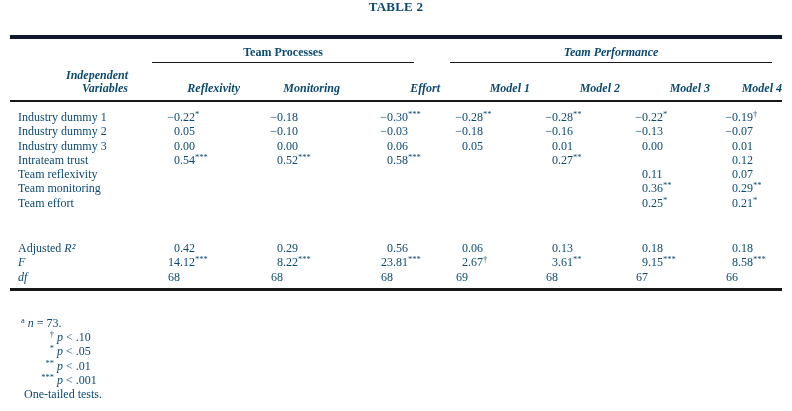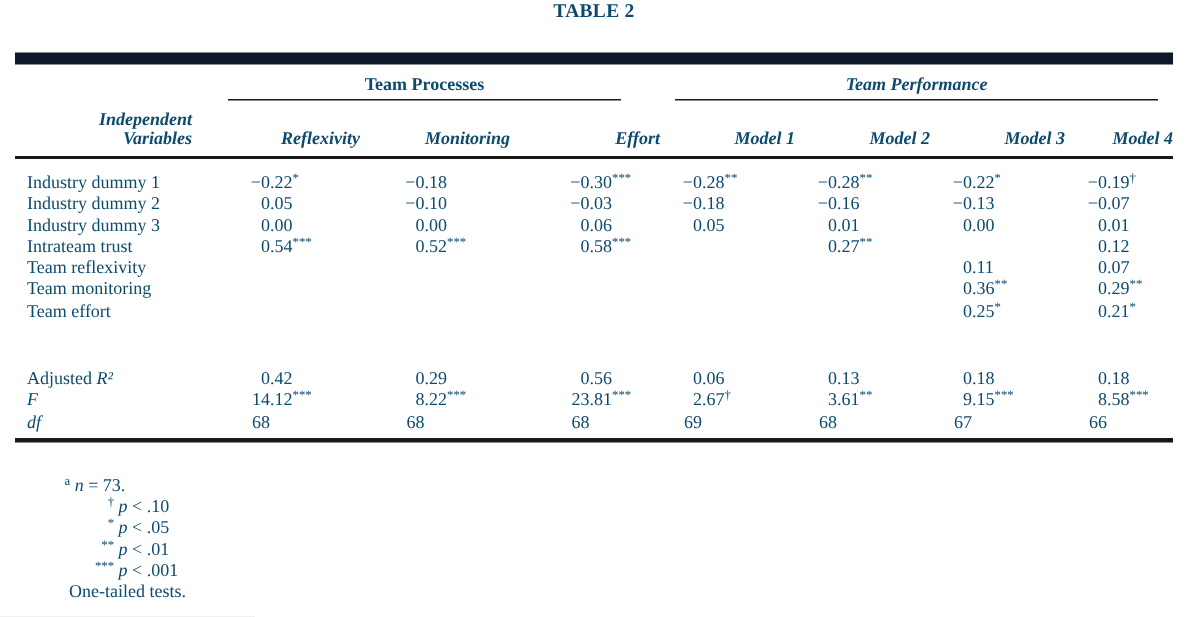--- a/index.html
+++ b/index.html
@@ -13,21 +13,21 @@
     padding-top:0px; letter-spacing:0.2px;
   }
   .subtitle {
     text-align:center; font-weight:bold; font-size:13px; line-height:14px; margin-top:3px;
   }
   .subtitle sup, .regtable sup, .fn sup { font-size:8.5px; line-height:0; vertical-align:4px; }
 
   table.regtable {
     position:absolute; left:10px; top:35px; width:772px;
     border-collapse:collapse; table-layout:fixed;
-    border-top:8px solid #0f172a;
+    border-top:4px solid #0f172a;
   }
   .regtable th { font-weight:bold; font-size:12px; padding:0; }
   .spanner {
     text-align:center; line-height:13px; padding:7px 0 3px 0;
     border-bottom:1.5px solid #181818;
   }
   .spanner-tp { margin:0 26px 0 12px; }
   .spanner-tf { margin:0 10px 0 10px;font-style:italic; }
   tr.colhead th {
     vertical-align:bottom; text-align:right; line-height:13px;
@@ -46,21 +46,21 @@
   td.num:nth-child(3) { padding-left:26px; }
   td.num:nth-child(4) { padding-left:36px; }
   td.num:nth-child(5) { padding-left:11px; }
   td.num:nth-child(6) { padding-left:11px; }
   td.num:nth-child(7) { padding-left:11px; }
   td.num:nth-child(8) { padding-left:11px; }
   tbody.main-body tr:first-child td { padding-top:8px; }
   tbody.stats-body tr:first-child td { padding-top:31px; }
   tbody.stats-body tr:last-child td { padding-bottom:4px; border-bottom:3px solid #181818; }
 
-  .fn { position:absolute; left:38px; top:316px; font-size:12px; line-height:14.2px; }
+  .fn { position:absolute; left:16px; top:316px; font-size:12px; line-height:14.2px; }
   .fn .fnm { display:inline-block; width:38px; text-align:right; margin-right:3px; }
   .fn .fn-a { padding-left:5px; }
   .fn .fn-tail { padding-left:8px; }
 </style>
 </head>
 <body>
 
 <div class="page">
 
   <div class="title">TABLE 2</div>

